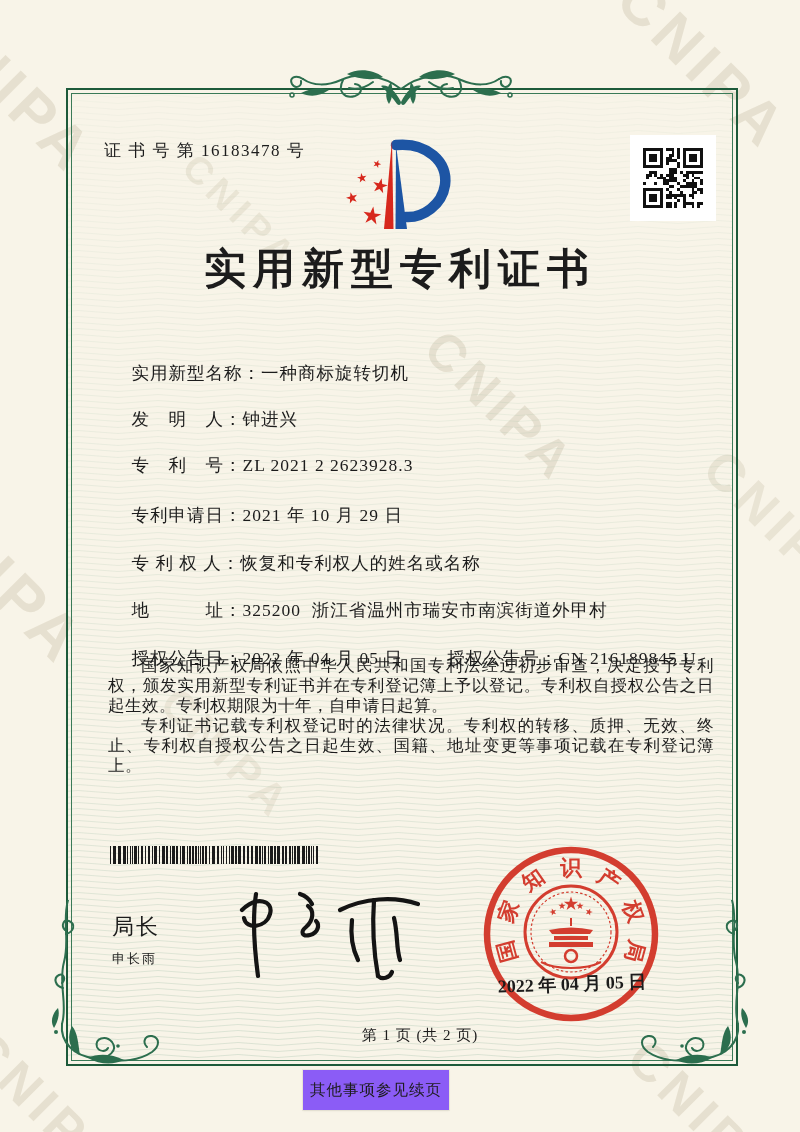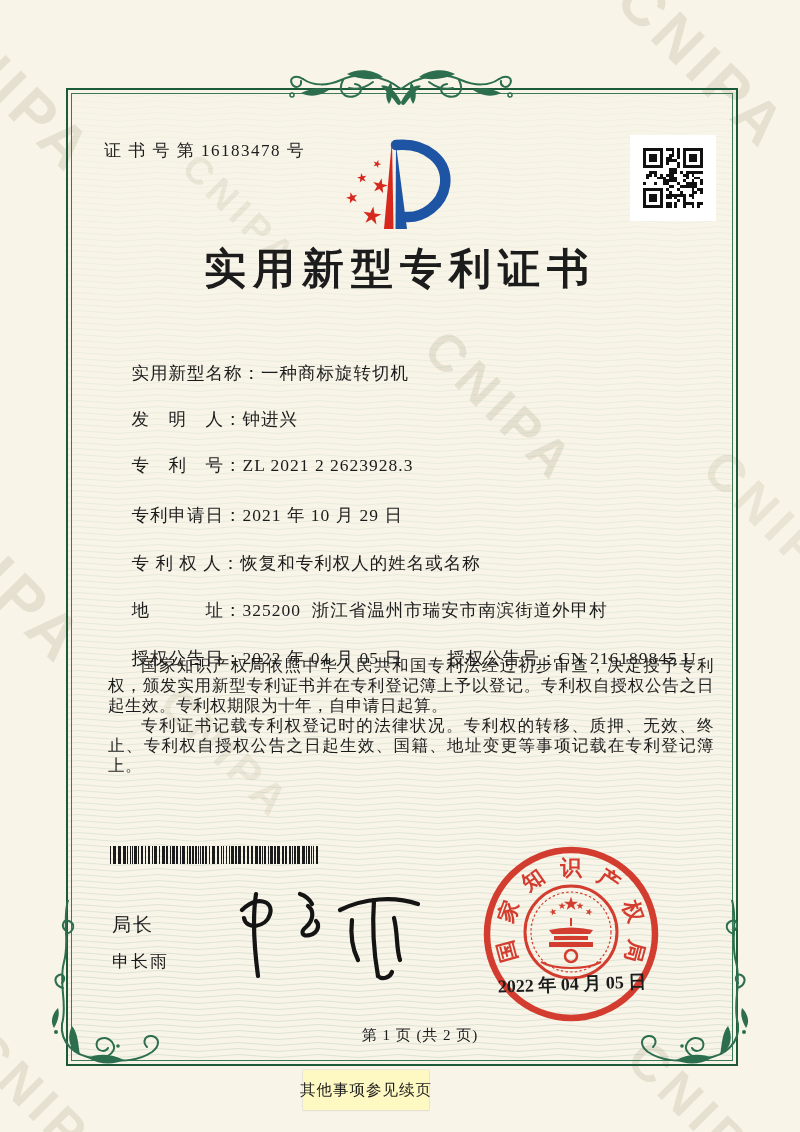--- a/index.html
+++ b/index.html
@@ -50,34 +50,34 @@
     font-size:42px;font-weight:bold;letter-spacing:7px;white-space:pre;
   }
   .frow{position:absolute;left:110px;z-index:4;font-size:17.5px;letter-spacing:1px;white-space:pre;}
   .frow .pair2{position:absolute;left:305px;top:0;white-space:pre;}
   .paras{
     position:absolute;left:108px;top:656px;width:606px;z-index:4;
     font-size:16.5px;line-height:20px;text-align:justify;letter-spacing:.5px;
   }
   .paras p{margin:0;text-indent:2em;}
   .barcode{position:absolute;left:110px;top:846px;z-index:4;}
-  .sig-title{position:absolute;left:112px;top:912px;z-index:4;font-size:19px;letter-spacing:2px;text-align:right;}
-  .sig-name{position:absolute;left:112px;top:950px;z-index:4;font-size:17px;letter-spacing:2px;text-align:center;}
+  .sig-title{position:absolute;left:112px;top:912px;z-index:4;font-size:22px;letter-spacing:2px;text-align:right;}
+  .sig-name{position:absolute;left:112px;top:950px;z-index:4;font-size:13px;letter-spacing:2px;text-align:center;}
   .signature{position:absolute;left:222px;top:880px;z-index:4;}
   .sigp{fill:none;stroke:#141414;stroke-width:4.2;stroke-linecap:round;stroke-linejoin:round;}
   .seal{position:absolute;left:481px;top:844px;z-index:5;opacity:.95;}
   .ss{stroke:var(--seal);fill:none;}
   .sf{fill:var(--seal);}
   .seal-date{
     position:absolute;left:492px;top:972px;width:160px;z-index:6;text-align:center;
     font-size:18px;font-weight:bold;transform:rotate(-2deg);white-space:pre;
   }
   .page-info{position:absolute;left:0;right:0;top:1026px;z-index:4;text-align:center;font-size:15px;letter-spacing:1px;white-space:pre;margin-left:40px;}
   .note-box{
-    position:absolute;left:303px;top:1070px;width:126px;height:40px;z-index:4;background:#fef9c3;
+    position:absolute;left:303px;top:1070px;width:146px;height:40px;z-index:4;background:#8b5cf6;
     box-shadow:0 0 0 1px rgba(60,60,40,.06),0 1px 2px rgba(60,60,40,.08);
     display:flex;align-items:center;justify-content:center;font-size:15.5px;letter-spacing:1px;white-space:pre;
   }
 </style>
 </head>
 <body>
 
 <div class="page">
 
   <div class="wm wm1">CNIPA</div>

